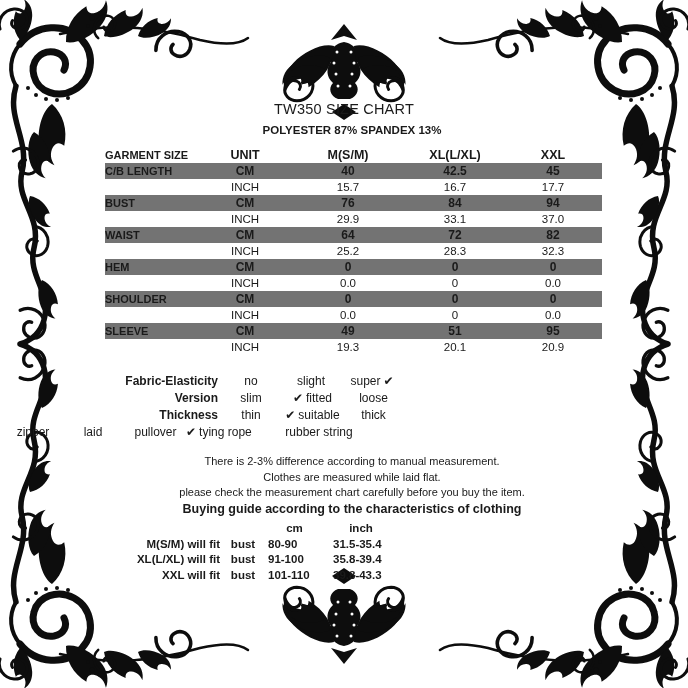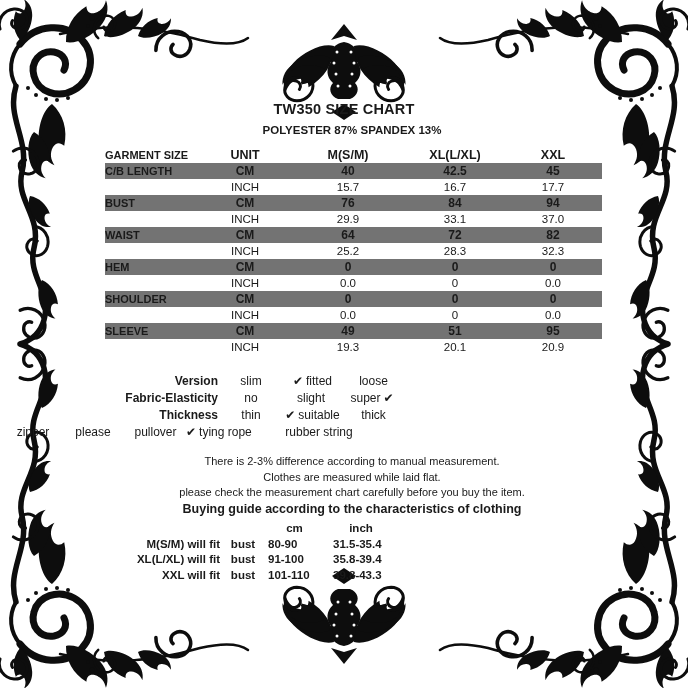--- a/index.html
+++ b/index.html
@@ -8,21 +8,21 @@
 
   
   .orn{position:absolute;width:344px;height:344px;pointer-events:none;z-index:1}
   .orn.tl{left:0;top:0}
   .orn.tr{right:0;top:0;transform:scaleX(-1)}
   .orn.bl{left:0;bottom:0;transform:scaleY(-1)}
   .orn.br{right:0;bottom:0;transform:scale(-1,-1)}
 
   .content{position:absolute;inset:0;z-index:2}
 
-  .title{position:absolute;top:101px;left:0;width:100%;text-align:center;font-size:14.5px;font-weight:bold;letter-spacing:.2px}
+  .title{position:absolute;top:101px;left:0;width:100%;text-align:center;font-size:14.5px;font-weight:normal;letter-spacing:.2px}
   .subtitle{position:absolute;top:124px;left:8px;width:688px;text-align:center;font-size:11.5px;font-weight:bold}
 
   
   .size-table{position:absolute;left:105px;top:147px;width:497px;font-size:12px}
   .t-row{display:flex;height:16px;line-height:16px;align-items:center}
   .t-row.shade{background:#737373}
   .t-head{font-weight:bold;font-size:12.5px}
   .t-row.cm{font-weight:bold}
   .t-row.inch{font-size:11.5px}
   .c{white-space:nowrap}
@@ -221,47 +221,47 @@
           <div class="c name"></div>
           <div class="c unit">INCH</div>
           <div class="c v1">19.3</div>
           <div class="c v2">20.1</div>
           <div class="c v3">20.9</div>
         </div>
       </div>
 
     <div class="attrs" id="attrs">
         <div class="a-row">
+          <div class="a-label">Fabric-Elasticity</div>
+          <div class="a-opts">
+            <div class="a-opt w1">no</div>
+            <div class="a-opt w2">slight</div>
+            <div class="a-opt w3">super<span class="chk">✔</span></div>
+          </div>
+        </div>
+        <div class="a-row">
           <div class="a-label">Version</div>
           <div class="a-opts">
             <div class="a-opt w1">slim</div>
             <div class="a-opt w2"><span class="chk">✔</span>fitted</div>
             <div class="a-opt w3">loose</div>
-          </div>
-        </div>
-        <div class="a-row">
-          <div class="a-label">Fabric-Elasticity</div>
-          <div class="a-opts">
-            <div class="a-opt w1">no</div>
-            <div class="a-opt w2">slight</div>
-            <div class="a-opt w3">super<span class="chk">✔</span></div>
           </div>
         </div>
         <div class="a-row">
           <div class="a-label">Thickness</div>
           <div class="a-opts">
             <div class="a-opt w1">thin</div>
             <div class="a-opt w2"><span class="chk">✔</span>suitable</div>
             <div class="a-opt w3">thick</div>
           </div>
         </div>
         <div class="a-row">
           <div class="a-opts">
             <div class="a-opt w1">zipper</div>
-            <div class="a-opt w2">please</div>
+            <div class="a-opt w2">laid</div>
             <div class="a-opt w3">pullover</div>
             <div class="a-opt w4"><span class="chk">✔</span>tying rope</div>
             <div class="a-opt w5">rubber string</div>
           </div>
         </div>
       </div>
 
     <div class="notes">
       <div id="notes-lines">
           <div class="">There is 2-3% difference according to manual measurement.</div>

